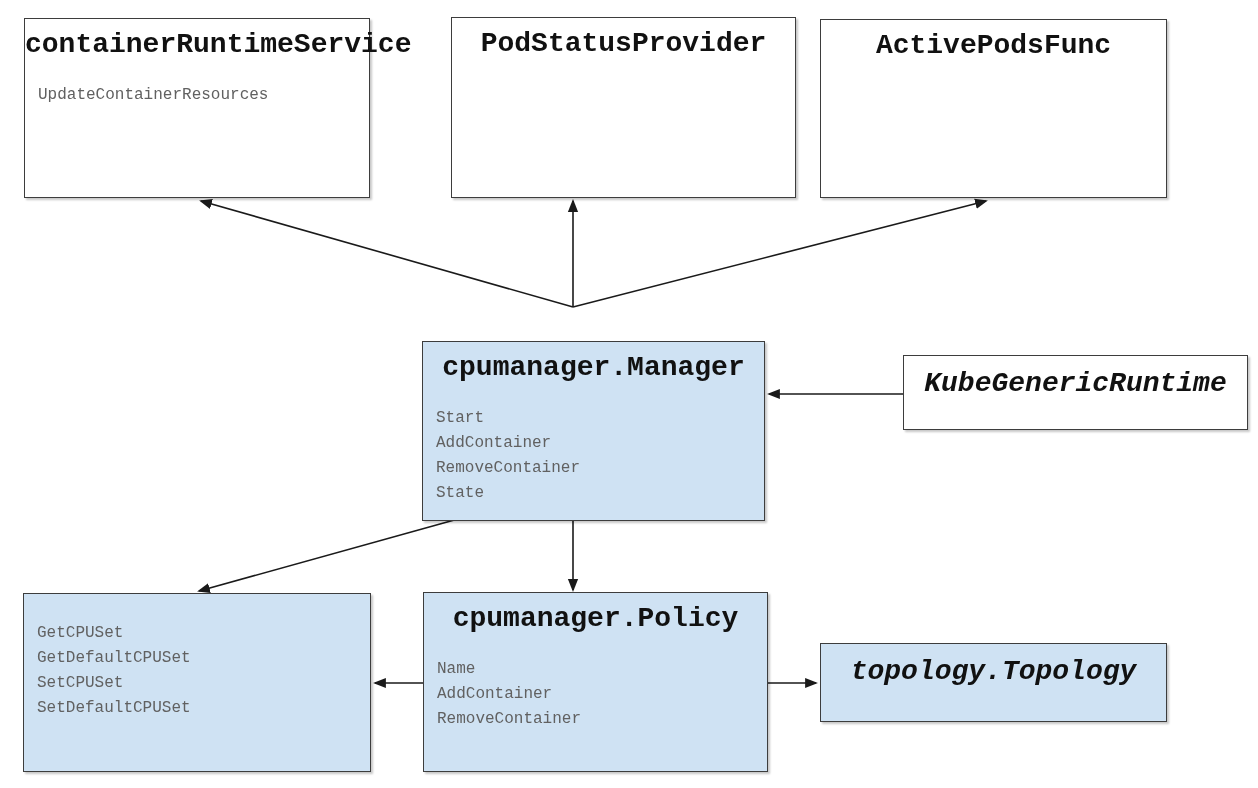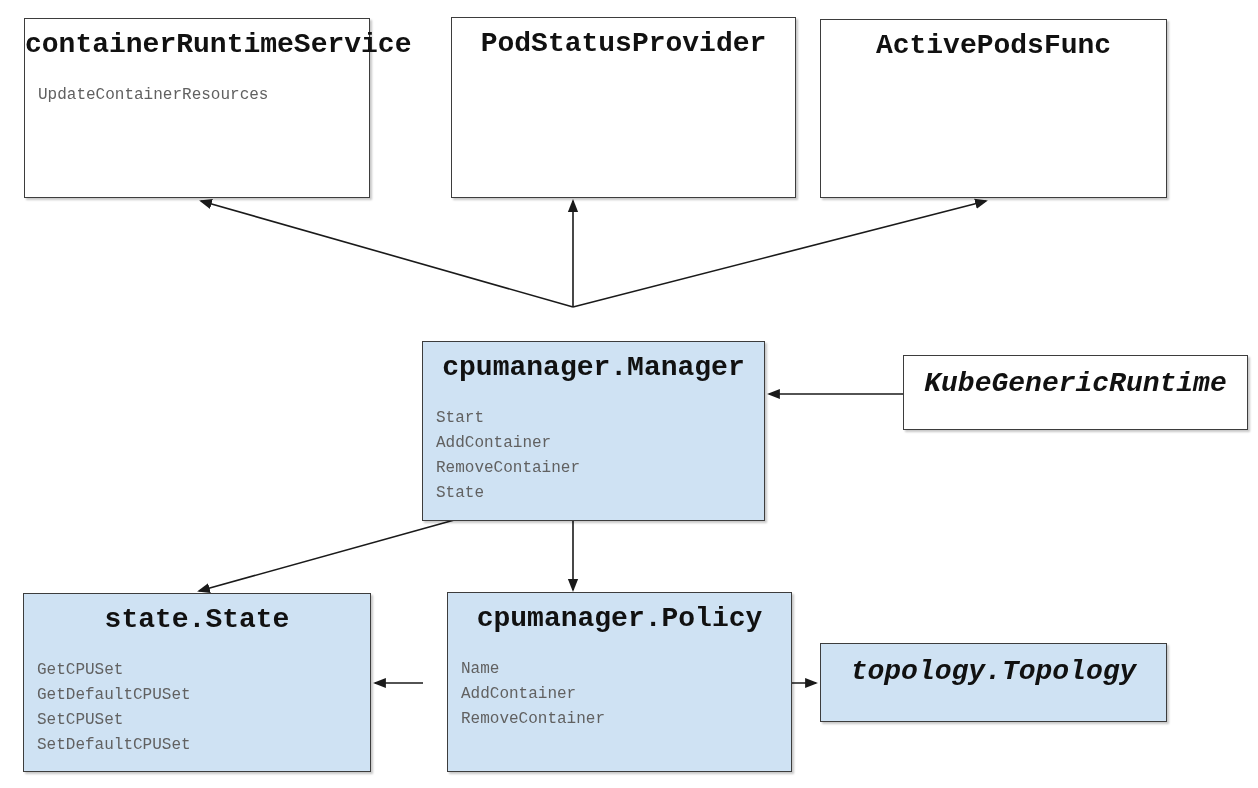--- a/index.html
+++ b/index.html
@@ -98,30 +98,29 @@
       <div>RemoveContainer</div>
       <div>State</div>
     </div>
   </div>
 
   <div class="node short" style="left:903px; top:355px; width:345px; height:75px;">
     <div class="node-title">KubeGenericRuntime</div>
   </div>
 
   <div class="node highlight" style="left:23px; top:593px; width:348px; height:179px;">
-    <div class="node-title">state.State</div>
     <div class="node-methods">
       <div>GetCPUSet</div>
       <div>GetDefaultCPUSet</div>
       <div>SetCPUSet</div>
       <div>SetDefaultCPUSet</div>
     </div>
   </div>
 
-  <div class="node highlight" style="left:423px; top:592px; width:345px; height:180px;margin-left:24px;">
+  <div class="node highlight" style="left:423px; top:592px; width:345px; height:180px;">
     <div class="node-title">cpumanager.Policy</div>
     <div class="node-methods">
       <div>Name</div>
       <div>AddContainer</div>
       <div>RemoveContainer</div>
     </div>
   </div>
 
   <div class="node highlight short" style="left:820px; top:643px; width:347px; height:79px;">
     <div class="node-title">topology.Topology</div>

